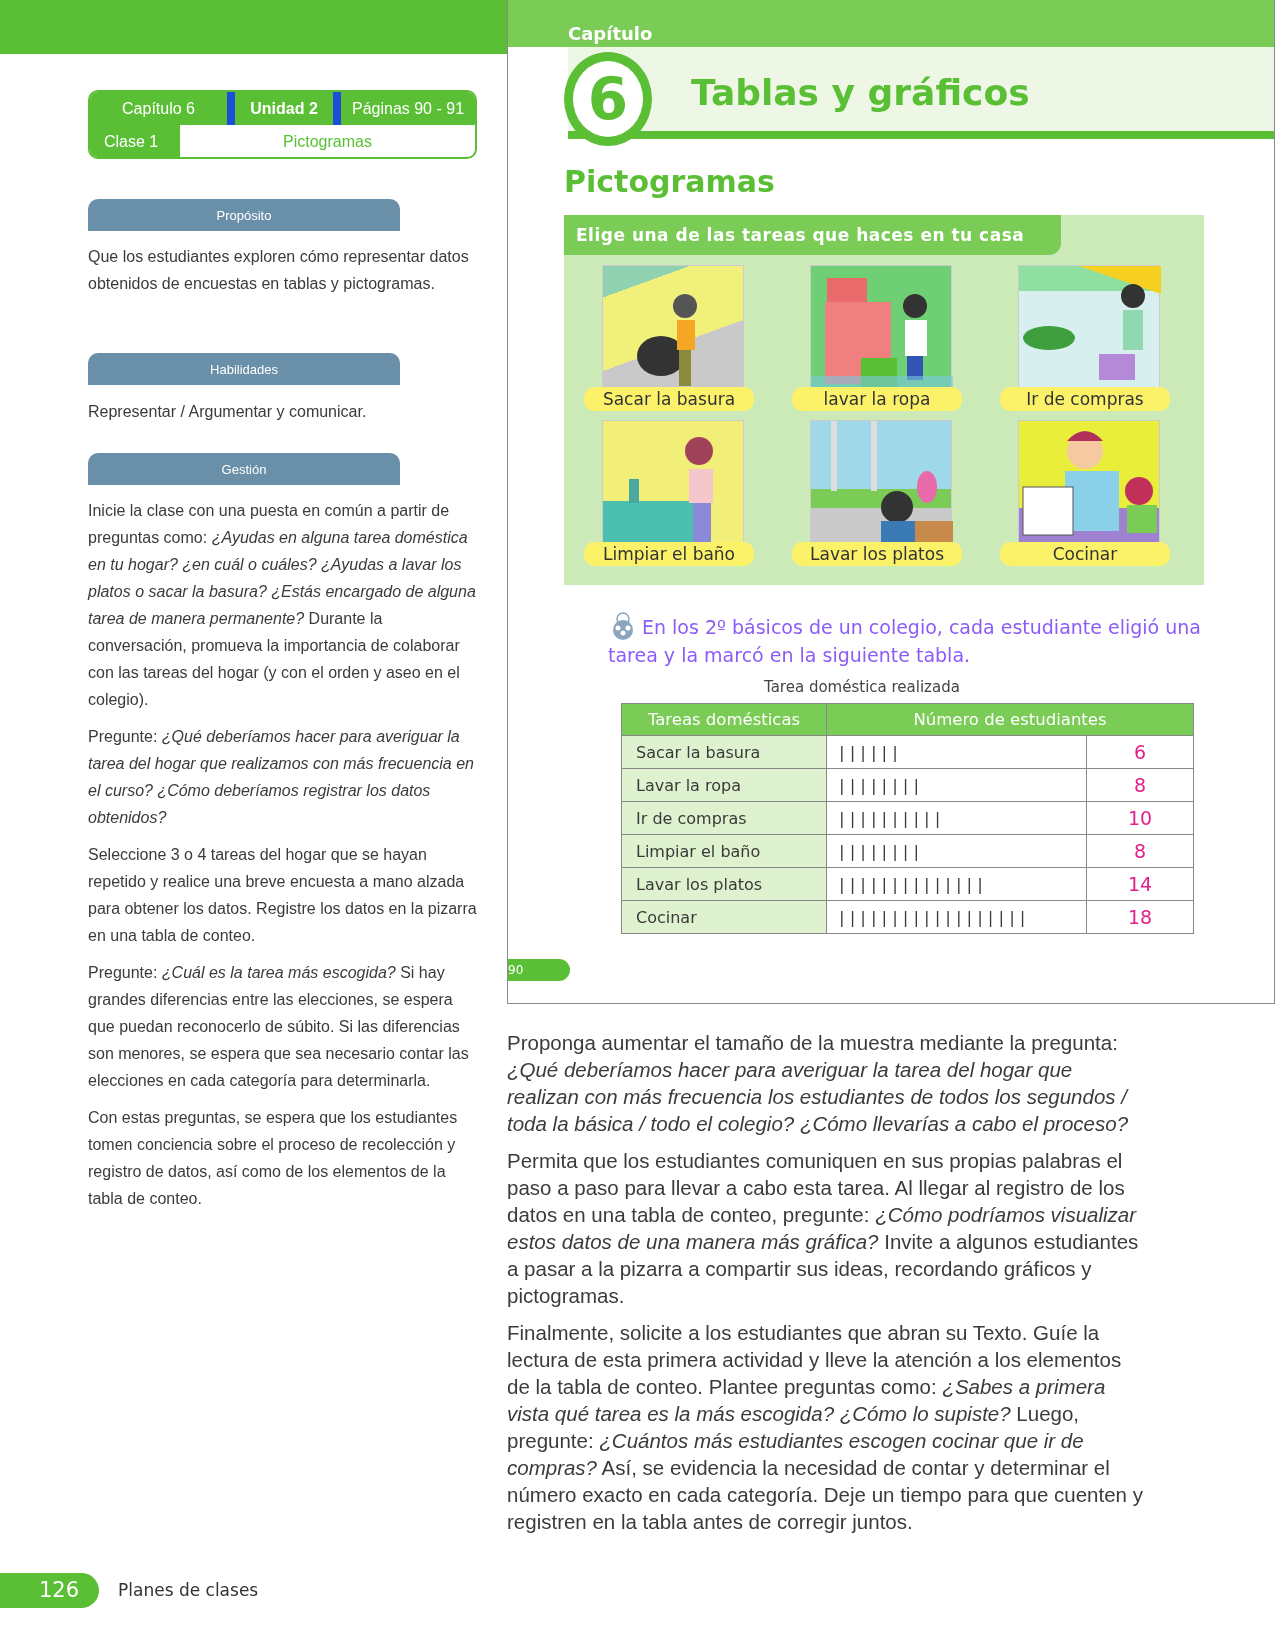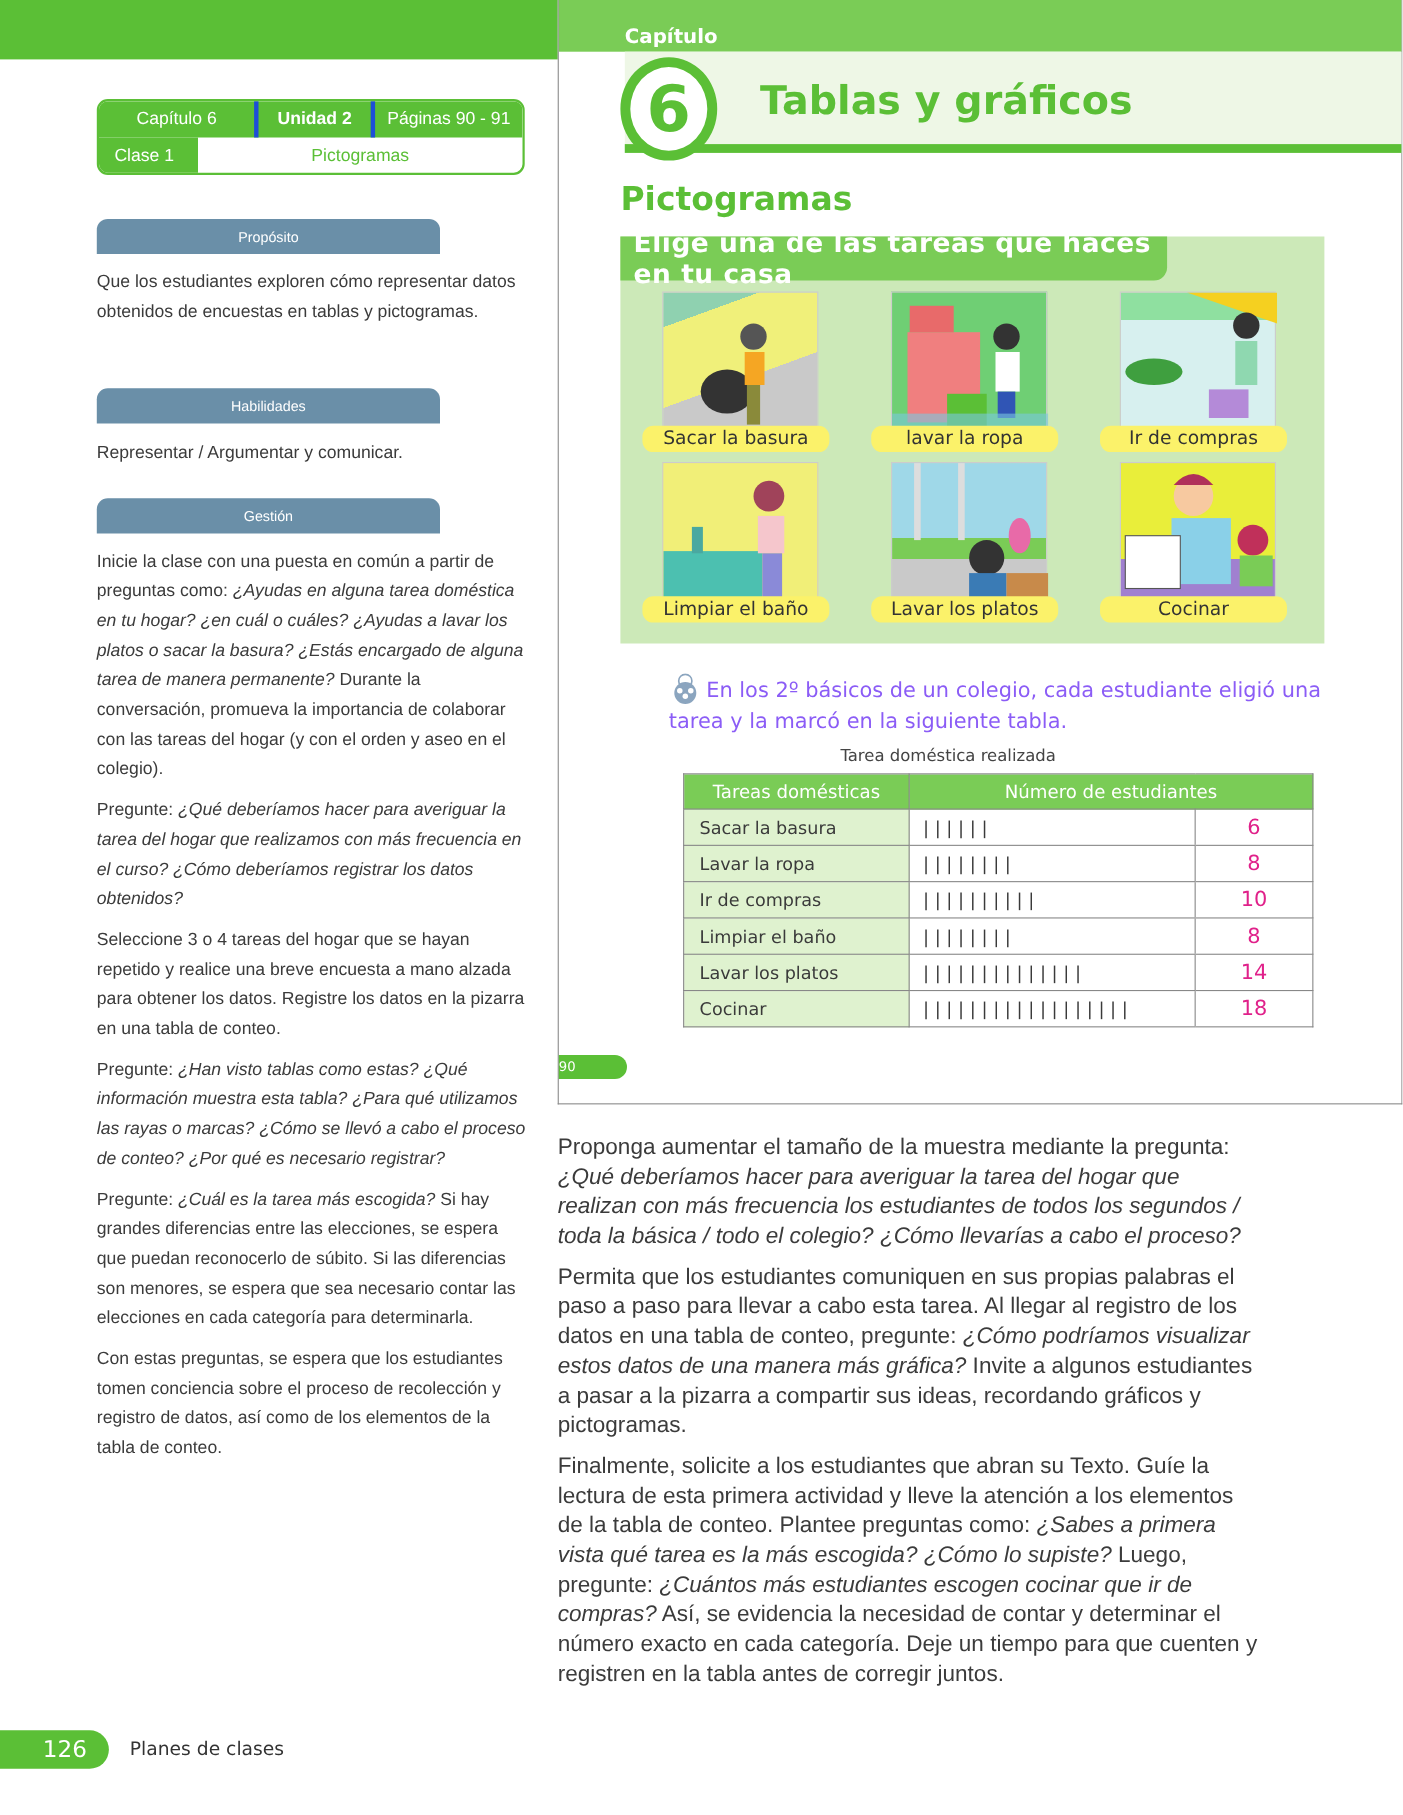--- a/index.html
+++ b/index.html
@@ -1,40 +1,40 @@
 <!DOCTYPE html>
 <html><head>
 <meta charset="utf-8">
 <style>
 *{box-sizing:border-box;margin:0;padding:0}
 body{width:1275px;height:1650px;position:relative;background:#fff;font-family:"DejaVu Sans",sans-serif;color:#3a3a3a;overflow:hidden}
 .topbar-left{position:absolute;left:0;top:0;width:510px;height:54px;background:#5bbf36}
 
 .infobox{position:absolute;left:88px;top:90px;width:389px;height:69px;border:2px solid #5bbf36;border-radius:10px;overflow:hidden;font-family:"Liberation Sans",sans-serif}
 .info-r1{display:flex;height:33px;background:#5bbf36;color:#fff;font-size:16px;align-items:center}
-.info-r1 div{height:100%;display:flex;align-items:center;justify-content:center;border-right:4px solid #1d4ed8}
+.info-r1 div{height:100%;display:flex;align-items:center;justify-content:center;border-right:8px solid #1d4ed8}
 .info-r1 div:last-child{border-right:none}
 .info-r2{display:flex;height:34px;font-size:16px;align-items:center}
 .info-r2 .cl{background:#5bbf36;color:#fff;width:90px;height:100%;display:flex;align-items:center;padding-left:14px}
 .info-r2 .tp{flex:1;text-align:center;color:#5bbf36}
 
 .sechead{position:absolute;left:88px;width:312px;height:32px;background:#6a8fa8;color:#fff;border-radius:10px 10px 0 0;font-size:13px;display:flex;align-items:center;justify-content:center;font-family:Liberation Sans, sans-serif}
 .lcol-text{position:absolute;left:88px;width:392px;font-family:"Liberation Sans",sans-serif;font-size:16px;line-height:27px;color:#3b3b3b}
 .lcol-text p{margin-bottom:10px}
 .lcol-text i{}
 
 .pagebox{position:absolute;left:507px;top:0;width:768px;height:1004px;border:1.5px solid #8a8a8a;border-top:none;background:#fff}
 .cap-band{position:absolute;left:0;top:0;width:100%;height:47px;background:#7acc56}
 .cap-label{position:absolute;left:60px;top:23px;color:#fff;font-weight:bold;font-size:18px}
 .title-band{position:absolute;left:60px;top:47px;right:0;height:92px;background:#eef7e6;border-bottom:8px solid #5bbf36}
 .chap-circle{position:absolute;left:56px;top:52px;width:88px;height:94px;border-radius:50%;border:9px solid #5bbf36;background:#fff;display:flex;align-items:center;justify-content:center;color:#5bbf36;font-size:58px;font-weight:bold}
 .chap-title{position:absolute;left:183px;top:72px;color:#5bbf36;font-size:36px;font-weight:bold}
 .pict-title{position:absolute;left:56px;top:164px;color:#5bbf36;font-size:30px;font-weight:bold}
 .task-panel{position:absolute;left:56px;top:215px;width:640px;height:370px;background:#cce9b8}
-.task-head{position:absolute;left:0;top:0;width:497px;height:40px;background:#7acc56;border-radius:0 0 12px 0;color:#fff;font-weight:bold;font-size:24px;display:flex;align-items:center;padding-left:12px;letter-spacing:.5px}
+.task-head{position:absolute;left:0;top:0;width:497px;height:40px;background:#7acc56;border-radius:0 0 12px 0;color:#fff;font-weight:bold;font-size:17px;display:flex;align-items:center;padding-left:12px;letter-spacing:.5px}
 .task{position:absolute;width:170px}
 .task .pic{position:absolute;left:18px;top:0;width:142px;height:126px;border:1px solid #ccc}
 .task .lbl{position:absolute;left:0;top:122px;width:170px;height:24px;background:#fbf26a;border-radius:10px;font-size:17px;text-align:center;line-height:24px;color:#333}
 .intro{position:absolute;left:100px;top:612px;width:600px;font-size:19px;line-height:28px;color:#8b5cf6}
 .intro .icon{display:inline-block;width:30px;height:28px;vertical-align:-6px;margin-right:4px}
 .tcap{position:absolute;left:256px;top:678px;font-size:15px;color:#444}
 table.tally{position:absolute;left:113px;top:703px;width:573px;border-collapse:collapse;font-size:16px}
 table.tally th{background:#7acc56;color:#fff;font-weight:normal;height:32px;border:1px solid #888;font-size:16.5px}
 table.tally td{height:33px;border:1px solid #888;padding:0 14px}
 table.tally td.name{background:#dff2cf;width:205px}
@@ -67,21 +67,20 @@
 <div class="lcol-text" style="top:243px">Que los estudiantes exploren cómo representar datos obtenidos de encuestas en tablas y pictogramas.</div>
 
 <div class="sechead" style="top:353px">Habilidades</div>
 <div class="lcol-text" style="top:398px">Representar / Argumentar y comunicar.</div>
 
 <div class="sechead" style="top:453px">Gestión</div>
 <div class="lcol-text" style="top:497px">
   <p><span>Inicie la clase con una puesta en común a partir de preguntas como: </span><i>¿Ayudas en alguna tarea doméstica en tu hogar? ¿en cuál o cuáles? ¿Ayudas a lavar los platos o sacar la basura? ¿Estás encargado de alguna tarea de manera permanente?</i><span> Durante la conversación, promueva la importancia de colaborar con las tareas del hogar (y con el orden y aseo en el colegio).</span></p>
   <p><span>Pregunte: </span><i>¿Qué deberíamos hacer para averiguar la tarea del hogar que realizamos con más frecuencia en el curso? ¿Cómo deberíamos registrar los datos obtenidos?</i></p>
   <p>Seleccione 3 o 4 tareas del hogar que se hayan repetido y realice una breve encuesta a mano alzada para obtener los datos. Registre los datos en la pizarra en una tabla de conteo.</p>
-  <p><span>Pregunte: </span><i>¿Han visto tablas como estas? ¿Qué información muestra esta tabla? ¿Para qué utilizamos las rayas o marcas? ¿Cómo se llevó a cabo el proceso de conteo? ¿Por qué es necesario registrar?</i></p>
   <p><span>Pregunte: </span><i>¿Cuál es la tarea más escogida?</i><span> Si hay grandes diferencias entre las elecciones, se espera que puedan reconocerlo de súbito. Si las diferencias son menores, se espera que sea necesario contar las elecciones en cada categoría para determinarla.</span></p>
   <p>Con estas preguntas, se espera que los estudiantes tomen conciencia sobre el proceso de recolección y registro de datos, así como de los elementos de la tabla de conteo.</p>
 </div>
 
 <div class="pagebox">
   <div class="cap-band"></div>
   <div class="cap-label">Capítulo</div>
   <div class="title-band"></div>
   <div class="chap-circle">6</div>
   <div class="chap-title">Tablas y gráficos</div>

